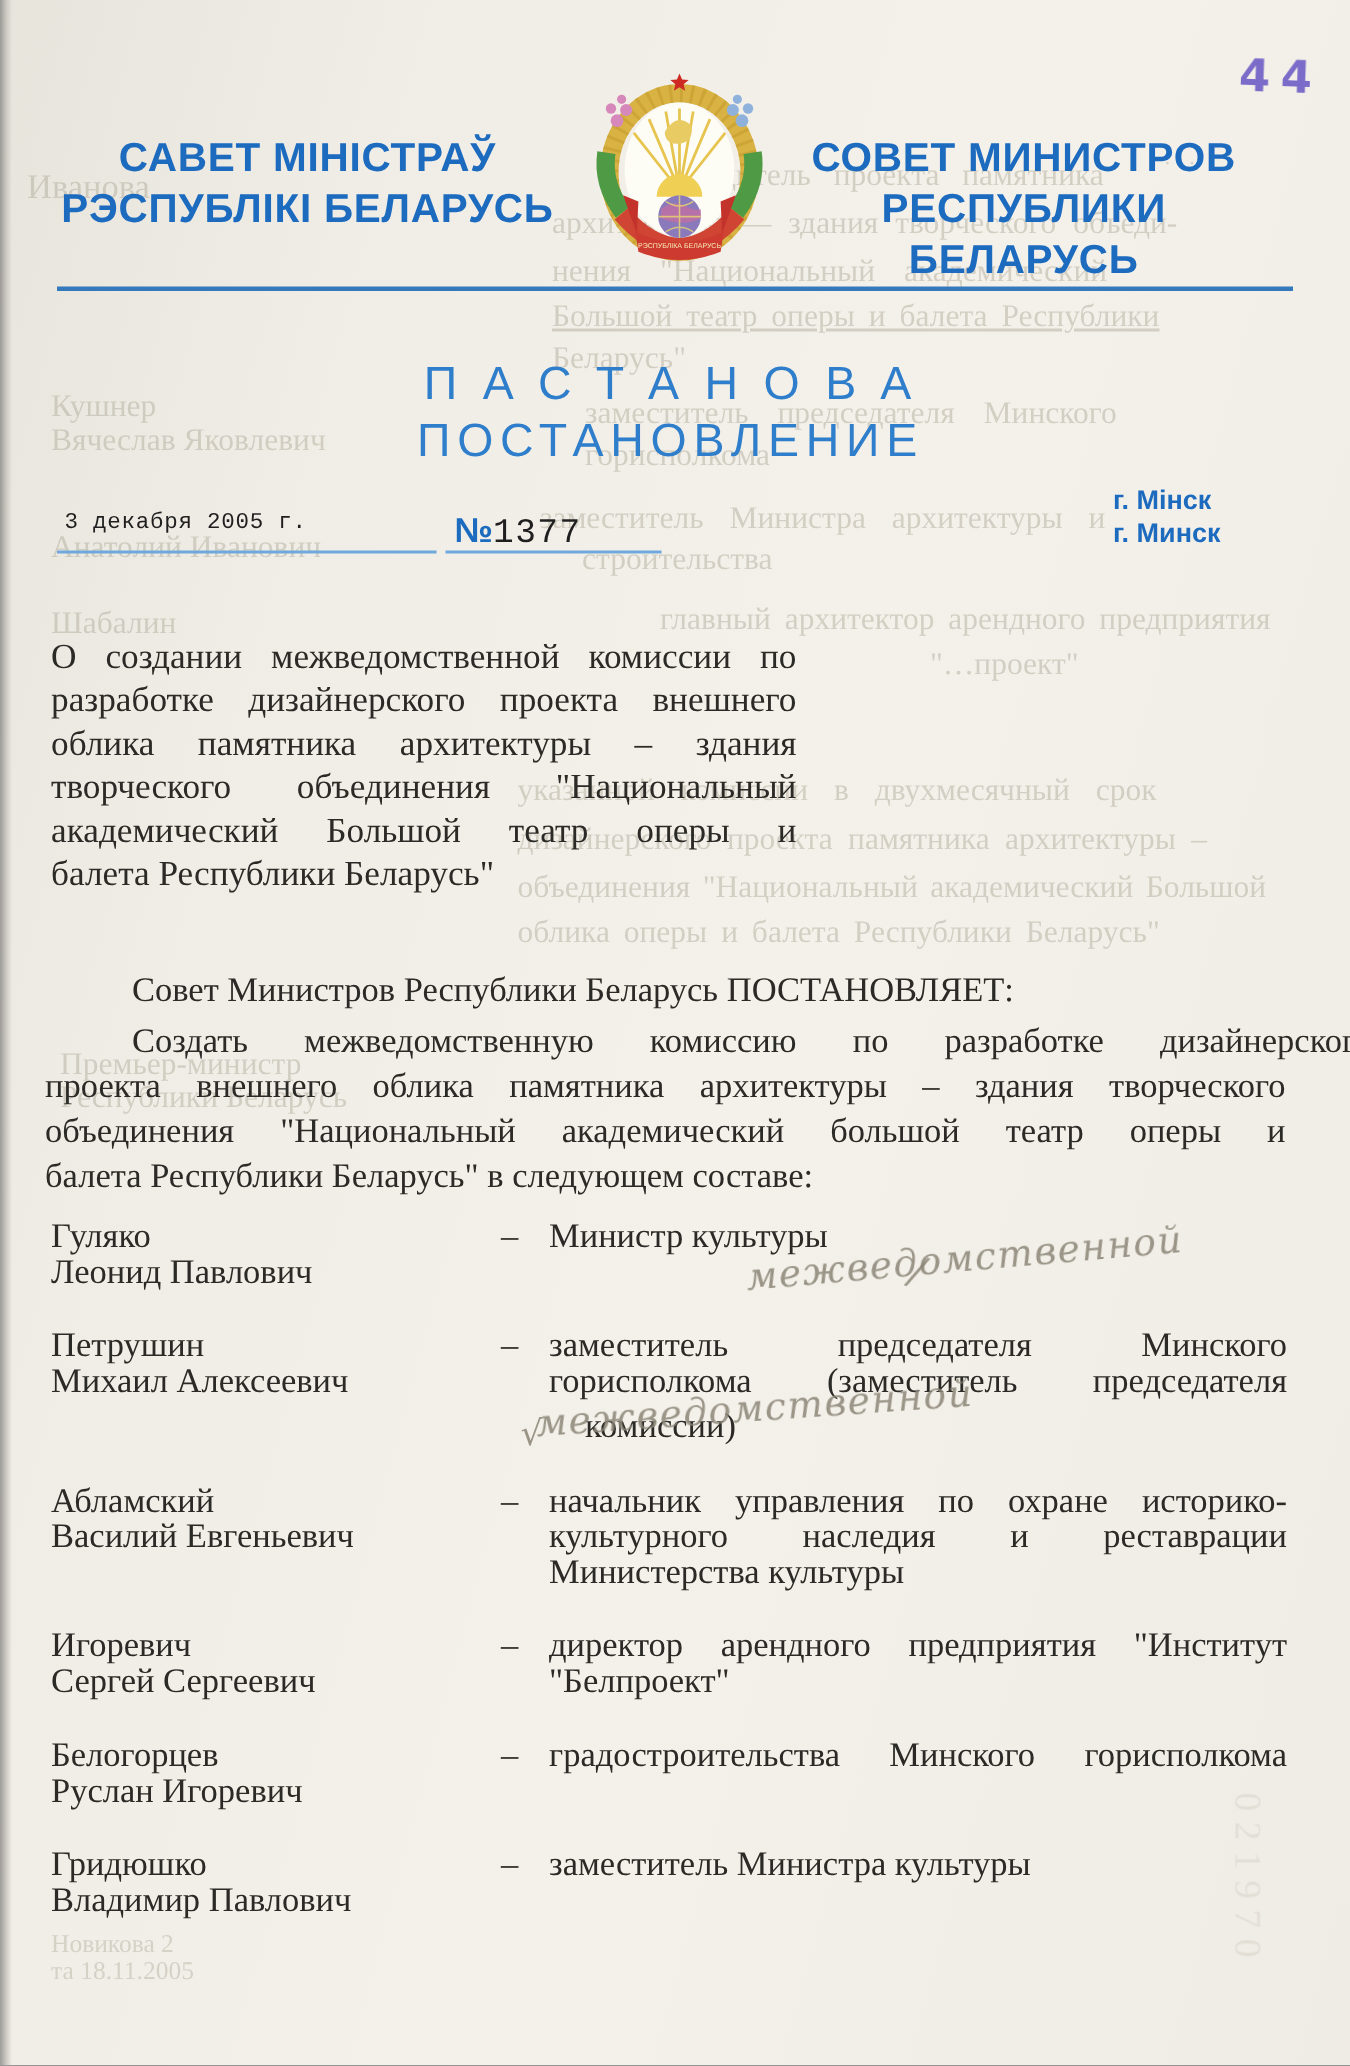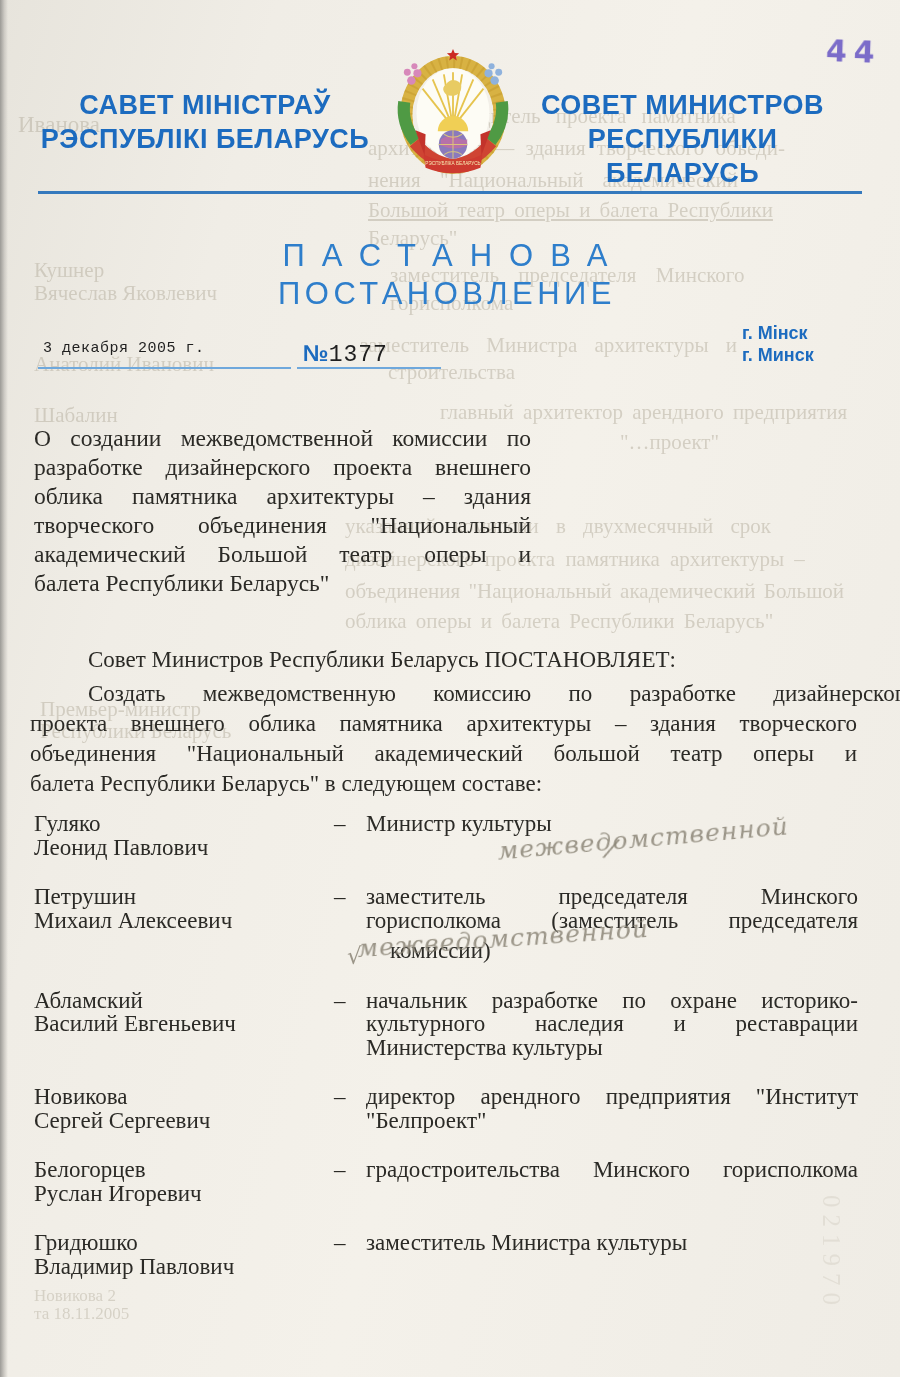--- a/index.html
+++ b/index.html
@@ -186,28 +186,28 @@
           <div class="tline" style="margin-top: 7px; margin-left: 24px;">комиссии)</div>
         </div>
       </div>
       <div class="mrow">
         <div class="mname">
           <div>Абламский</div>
           <div>Василий Евгеньевич</div>
         </div>
         <div class="mdash">–</div>
         <div class="mrole">
-          <div class="tline just">начальник разработке по охране историко-</div>
+          <div class="tline just">начальник управления по охране историко-</div>
           <div class="tline just">культурного наследия и реставрации</div>
           <div class="tline">Министерства культуры</div>
         </div>
       </div>
       <div class="mrow">
         <div class="mname">
-          <div>Новикова</div>
+          <div>Игоревич</div>
           <div>Сергей Сергеевич</div>
         </div>
         <div class="mdash">–</div>
         <div class="mrole">
           <div class="tline just">директор арендного предприятия "Институт</div>
           <div class="tline">"Белпроект"</div>
         </div>
       </div>
       <div class="mrow">
         <div class="mname">

